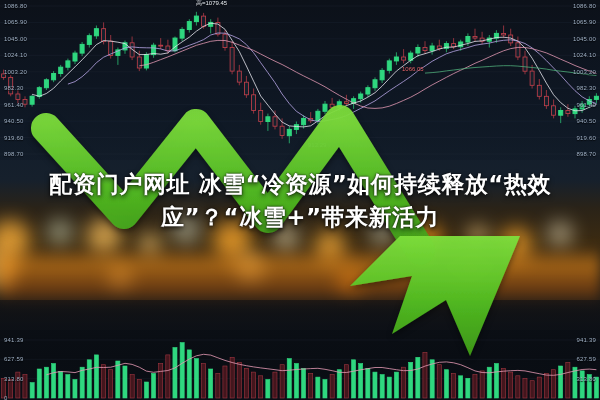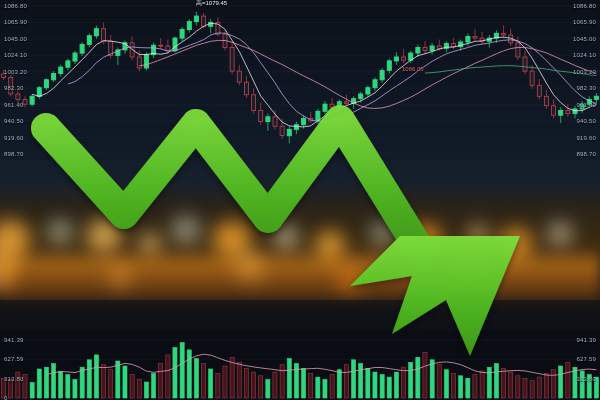--- a/index.html
+++ b/index.html
@@ -452,15 +452,17 @@
         <feDropShadow dx="0" dy="3" stdDeviation="3" flood-color="#000" flood-opacity=".45"></feDropShadow>
       </filter>
     </defs>
     <g filter="url(#ashadow)">
       <polyline id="arrow-path" fill="none" stroke="url(#agrad)" stroke-width="30" stroke-linejoin="round" stroke-linecap="round" opacity=".93" points="46,128 124,214 196,124 268,218 340,120 420,250"></polyline>
       <polygon id="arrow-head" fill="url(#agrad)" opacity=".95" points="400,236 520,236 470,356 446,300 392,334 412,276 350,286"></polygon>
     </g>
   </svg>
 
   <div id="headline">
+    <span class="l1">配资门户网址 冰雪“冷资源”如何持续释放“热效</span>
+    <span class="l2">应”？“冰雪+”带来新活力</span>
   </div>
 
 </div>
 
 </body></html>

